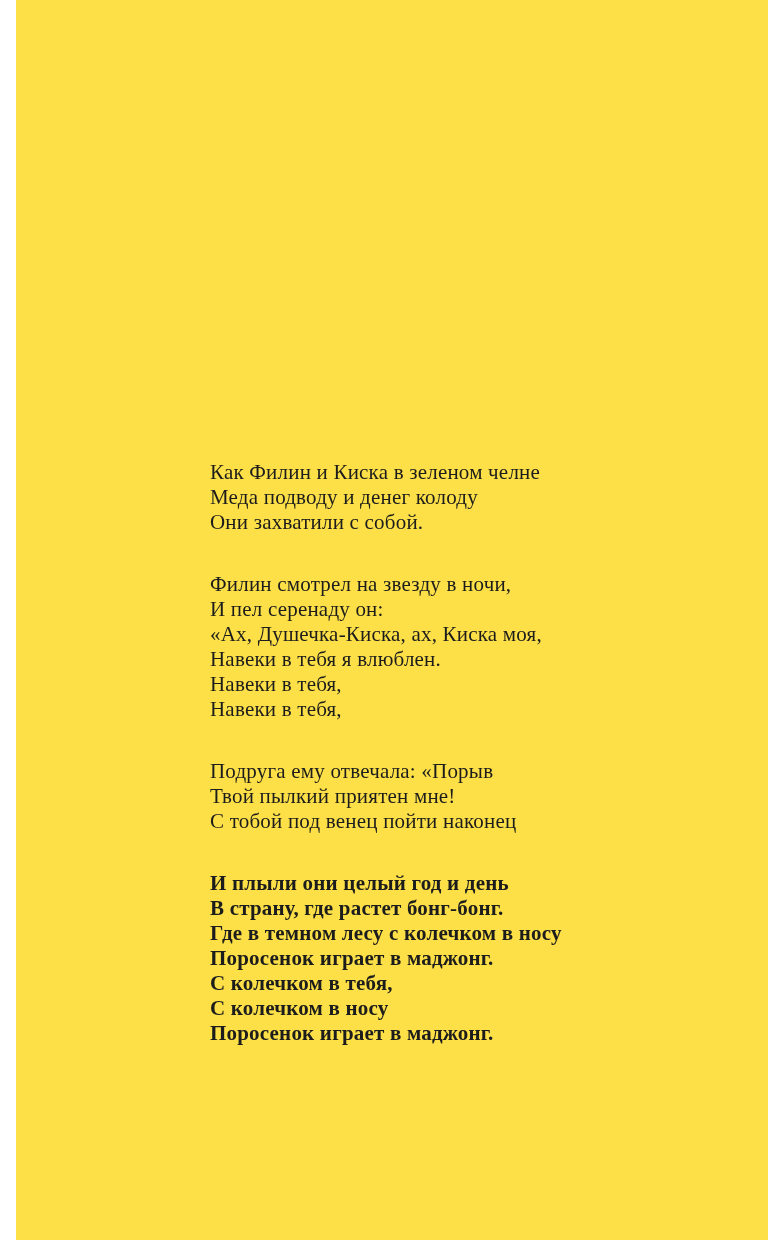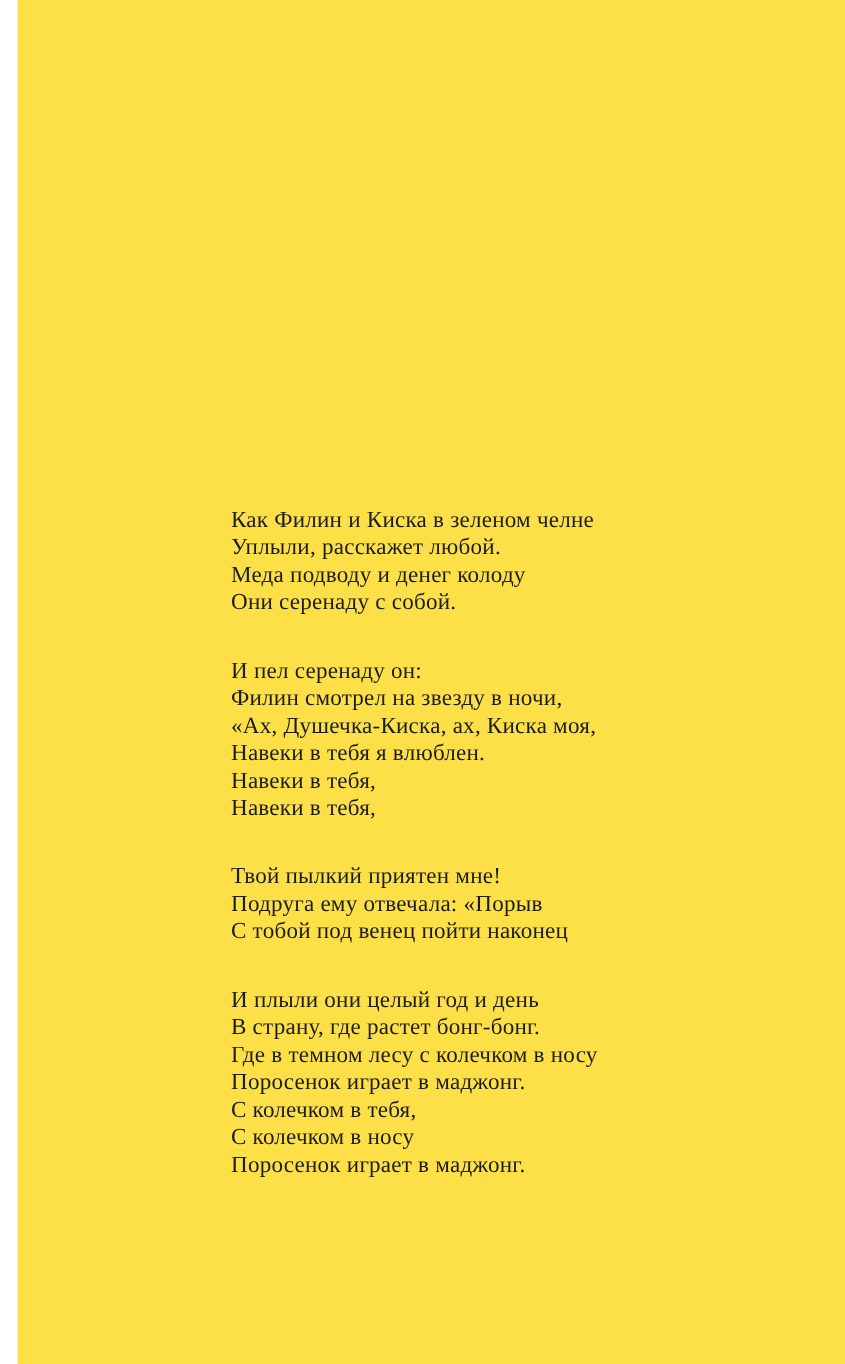--- a/index.html
+++ b/index.html
@@ -30,50 +30,50 @@
     color: #1c1c1c;
     font-size: 21px;
     line-height: 25px;
     letter-spacing: 0.2px;
   }
   .stanza {
     margin: 0 0 37px 0;
   }
   .stanza:last-child {
     margin-bottom: 16px;
+    font-weight: bold;
   }
   .line {
     white-space: nowrap;
   }
 </style>
 </head>
 <body>
 
 <div class="book-page">
   <div class="poem">
 
     <div class="stanza">
       <div class="line">Как Филин и Киска в зеленом челне</div>
-      <div class="line">Уплыли, расскажет любой.</div>
       <div class="line">Меда подводу и денег колоду</div>
-      <div class="line">Они серенаду с собой.</div>
+      <div class="line">Они захватили с собой.</div>
     </div>
 
     <div class="stanza">
+      <div class="line">Филин смотрел на звезду в ночи,</div>
       <div class="line">И пел серенаду он:</div>
-      <div class="line">Филин смотрел на звезду в ночи,</div>
       <div class="line">«Ах, Душечка-Киска, ах, Киска моя,</div>
       <div class="line">Навеки в тебя я влюблен.</div>
       <div class="line">Навеки в тебя,</div>
       <div class="line">Навеки в тебя,</div>
     </div>
 
     <div class="stanza">
+      <div class="line">Подруга ему отвечала: «Порыв</div>
       <div class="line">Твой пылкий приятен мне!</div>
-      <div class="line">Подруга ему отвечала: «Порыв</div>
       <div class="line">С тобой под венец пойти наконец</div>
     </div>
 
     <div class="stanza">
       <div class="line">И плыли они целый год и день</div>
       <div class="line">В страну, где растет бонг-бонг.</div>
       <div class="line">Где в темном лесу с колечком в носу</div>
       <div class="line">Поросенок играет в маджонг.</div>
       <div class="line">С колечком в тебя,</div>
       <div class="line">С колечком в носу</div>

